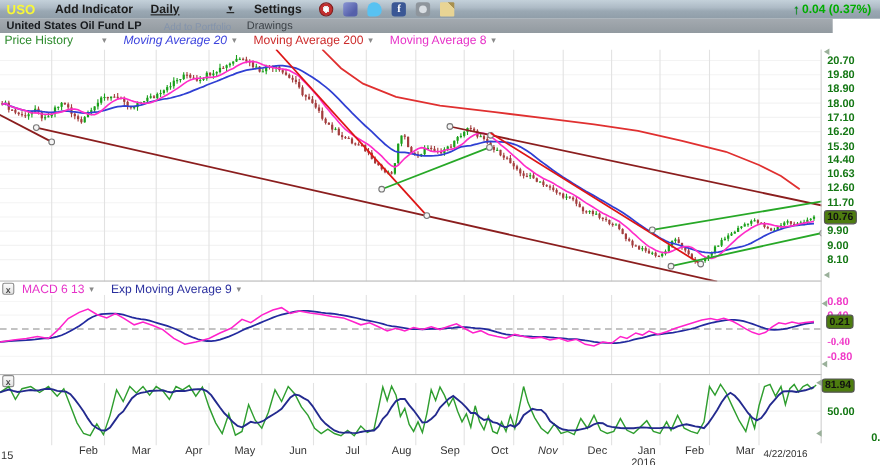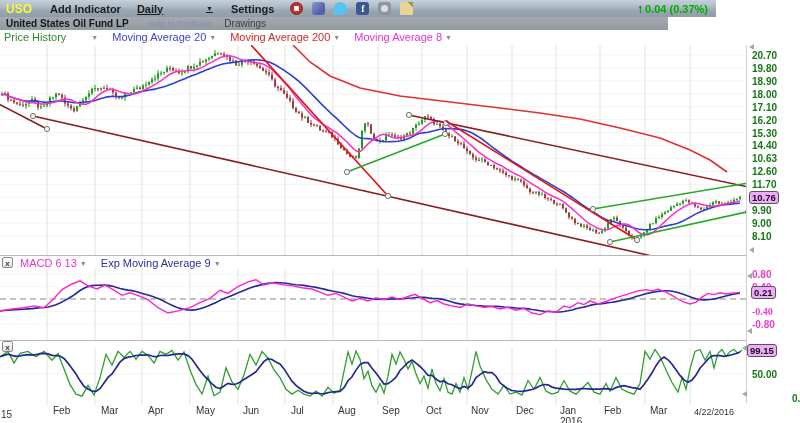--- a/index.html
+++ b/index.html
@@ -1,59 +1,59 @@
 <!DOCTYPE html>
 <html><head>
 <meta charset="utf-8">
 <style>
   html,body{margin:0;padding:0;background:#fff;}
   #app{position:relative;width:800px;height:423px;overflow:hidden;
        font-family:"Liberation Sans","DejaVu Sans",sans-serif;background:#fff;}
   
-  #toolbar{position:absolute;left:0;top:0;width:716px;height:17px;
+  #toolbar{position:absolute;left:0;top:0;width:800px;height:17px;
     background:linear-gradient(180deg,#c4d1da 0%,#aebbc6 40%,#9aa8b3 60%,#8f9da8 100%);
     display:flex;align-items:center;font-size:11px;font-weight:bold;color:#1c1c1c;}
   #toolbar .sym{color:#f8f838;margin-left:6px;font-size:12px;}
   #toolbar .tbtn{margin-left:18px;cursor:default;}
   #toolbar .period{margin-left:16px;display:flex;width:76px;justify-content:space-between;align-items:center;text-decoration:underline;}
   #toolbar .caret{font-size:7px;color:#222;}
   .ticon{width:13px;height:13px;display:inline-block;border-radius:3px;position:relative;flex:0 0 auto;}
   #toolbar .icons{display:flex;gap:9px;margin-left:16px;align-items:center;}
   .i-alarm{background:radial-gradient(circle at 50% 50%,#fff 0 2px,#e9e9e9 2px 3px,#c23030 3px 7px);border-radius:50%;border:1px solid #7d1d1d;box-sizing:border-box;}
   .i-news{background:linear-gradient(135deg,#8a96d4 0%,#5560aa 70%);}
   .i-twitter{background:#58c2f2;border-radius:60% 70% 55% 25%;}
   .i-fb{background:#3a5795;color:#fff;font:bold 10px "Liberation Serif",serif;text-align:center;line-height:13px;}
   .i-cam{background:#8e959c;}
   .i-cam:after{content:"";position:absolute;left:3px;top:3px;width:7px;height:7px;border-radius:50%;background:#d9dee3;}
   .i-note{background:linear-gradient(225deg,#a8904e 0 4px,#e8d494 4px);border-radius:1px;}
   #quote{margin-left:auto;margin-right:8px;color:#00ad00;font-weight:bold;font-size:11px;display:flex;align-items:center;gap:2px;}
   #quote .uparrow{font-size:12px;color:#00a000;text-shadow:0 0 1px #044;}
   
-  #titlebar{position:absolute;left:0;top:17px;width:668px;height:13px;
+  #titlebar{position:absolute;left:0;top:17px;width:757px;height:13px;
     background:linear-gradient(180deg,#a4aab0,#929aa0);display:flex;align-items:center;font-size:10px;}
   #titlebar .fund{font-weight:bold;color:#15181c;margin-left:6px;}
   #titlebar .addp{color:#8494ac;margin-left:20px;font-size:9px;}
   #titlebar .drw{color:#3c4248;margin-left:14px;}
   
   .legendrow{position:absolute;display:flex;align-items:center;font-size:11px;gap:4px;}
   .litem{display:flex;align-items:center;gap:3px;margin-right:10px;}
   .larrow{font-size:7px;color:#8a8a8a;}
-  .c-green{color:#2e8b2e;gap:25px;} .c-blue{color:#3c43dd;} .c-red{color:#cc2b2b;}
+  .c-green{color:#2e8b2e;gap:25px;} .c-blue{color:#3c43dd;font-style:italic;} .c-red{color:#cc2b2b;}
   .c-mag{color:#e632c8;} .c-navy{color:#2a2f9e;} .c-stgreen{color:#2f8a2f;}
   .xbtn{position:absolute;width:11px;height:11px;border:1px solid #8a8a8a;border-radius:2px;
     background:linear-gradient(#fcfcfc,#e2e2e2);font-size:8px;font-weight:bold;color:#444;
     text-align:center;line-height:11px;box-sizing:border-box;}
   
   .axlabel{position:absolute;font-size:10px;white-space:nowrap;text-align:center;}
   .pricecol{color:#157815;font-weight:bold;}
   .magcol{color:#f03cc8;font-weight:bold;}
   .stcol{color:#157815;font-weight:bold;}
-  .valuebox{position:absolute;background:#f0abfc;border:1px solid #555;border-radius:3px;
+  .valuebox{position:absolute;background:#4d7c0f;border:1px solid #555;border-radius:3px;
     font-size:9.5px;font-weight:bold;color:#111;padding:0 2px;line-height:11px;z-index:5;}
-  .xlab{position:absolute;font-size:10px;color:#333;text-align:left;}
+  .xlab{position:absolute;font-size:10px;color:#333;text-align:right;}
   .marker{position:absolute;width:0;height:0;border-top:3px solid transparent;
     border-bottom:3px solid transparent;border-right:5px solid #9ab09a;}
   svg{position:absolute;left:0;}
   .sep{position:absolute;left:0;width:747px;height:1px;background:#b8b8b8;}
   #rightedge{position:absolute;left:746px;top:45px;width:1px;height:358px;background:#cfcfcf;}
 </style>
 </head>
 <body>
 
 <div id="app">
@@ -740,33 +740,33 @@
       <div class="marker" style="left: 749px; top: 44px;"></div>
       <div class="marker" style="left: 749px; top: 247px;"></div>
       <div class="marker" style="left: 747px; top: 273px;"></div>
       <div class="marker" style="left: 747px; top: 328px;"></div>
       <div class="marker" style="left: 742px; top: 345px;"></div>
       <div class="marker" style="left: 742px; top: 391px;"></div>
     </div>
 
   <div class="valuebox" style="left:749px;top:191px;">10.76</div>
   <div class="valuebox" style="left:751px;top:286px;">0.21</div>
-  <div class="valuebox" style="left:747px;top:344px;">99.15</div>
+  <div class="valuebox" style="left:747px;top:344px;">81.94</div>
 
   <div id="xaxis">
       <div class="xlab" style="left: 53px; top: 405px; width: 36px;">Feb</div>
       <div class="xlab" style="left: 101px; top: 405px; width: 36px;">Mar</div>
       <div class="xlab" style="left: 148px; top: 405px; width: 36px;">Apr</div>
       <div class="xlab" style="left: 196px; top: 405px; width: 36px;">May</div>
       <div class="xlab" style="left: 243px; top: 405px; width: 36px;">Jun</div>
       <div class="xlab" style="left: 291px; top: 405px; width: 36px;">Jul</div>
       <div class="xlab" style="left: 338px; top: 405px; width: 36px;">Aug</div>
       <div class="xlab" style="left: 382px; top: 405px; width: 36px;">Sep</div>
       <div class="xlab" style="left: 426px; top: 405px; width: 36px;">Oct</div>
-      <div class="xlab" style="left: 471px; top: 405px; width: 36px;">Nov</div>
+      <div class="xlab" style="left: 471px; top: 405px; width: 36px; font-style: italic;">Nov</div>
       <div class="xlab" style="left: 516px; top: 405px; width: 36px;">Dec</div>
       <div class="xlab" style="left: 560px; top: 405px; width: 36px;">Jan<br>2016</div>
       <div class="xlab" style="left: 604px; top: 405px; width: 36px;">Feb</div>
       <div class="xlab" style="left: 650px; top: 405px; width: 36px;">Mar</div>
       <div class="xlab" style="left: 1px; top: 409px;">15</div>
       <div class="xlab" style="left: 694px; top: 407px; font-size: 9px;">4/22/2016</div>
     </div>
 </div>
 
 </body></html>

